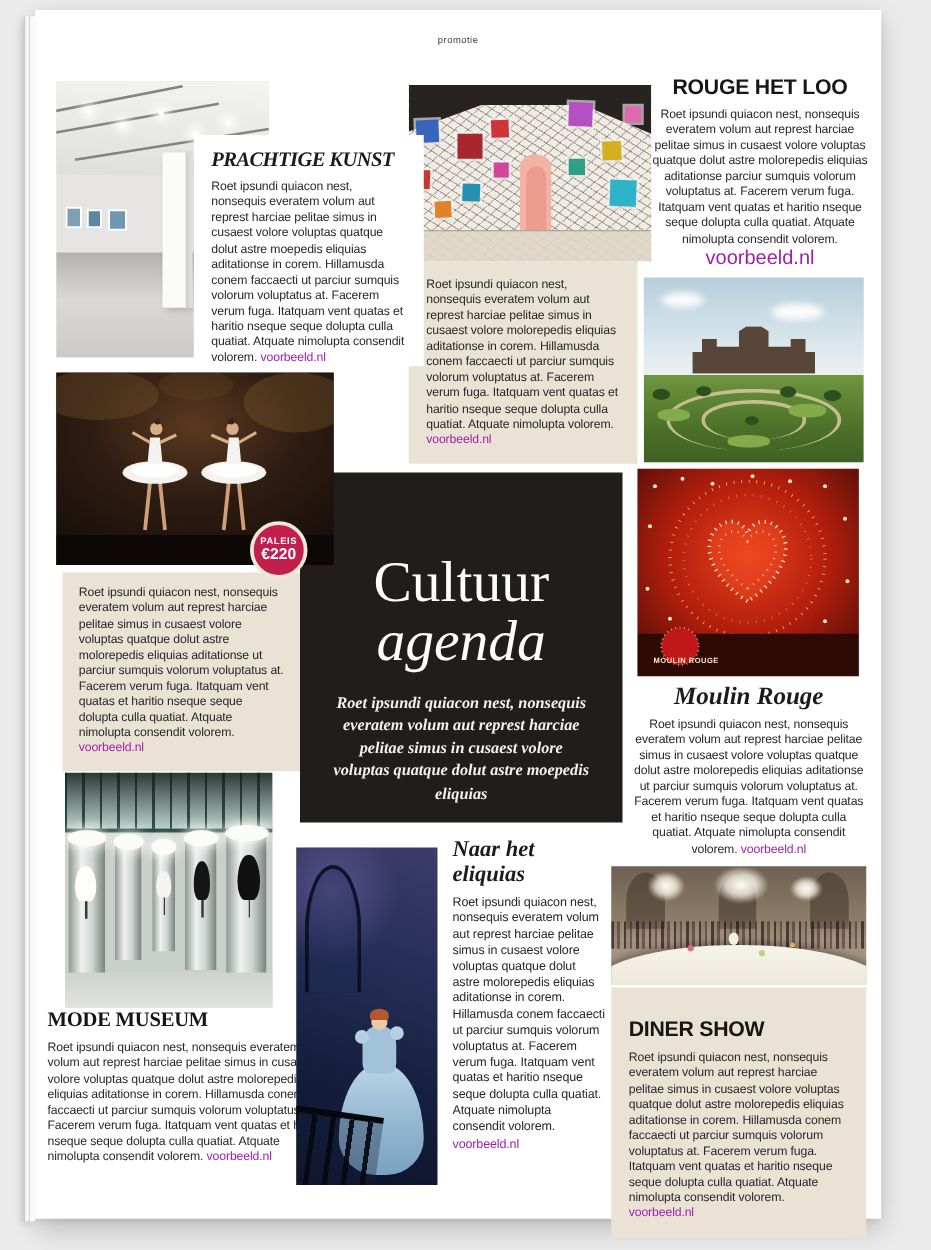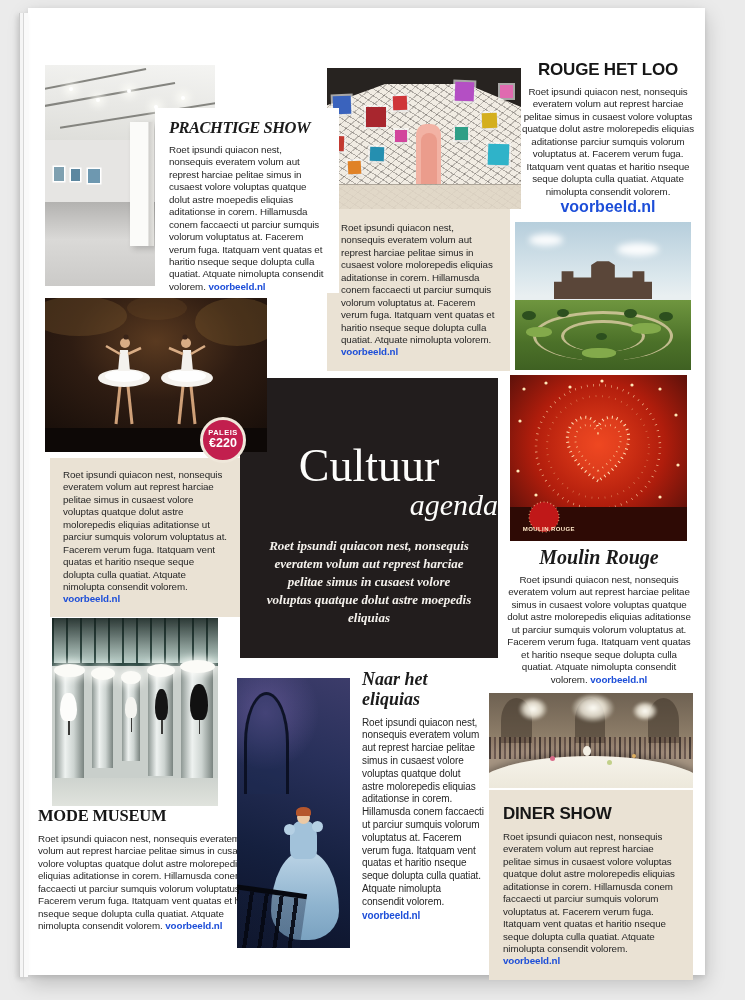--- a/index.html
+++ b/index.html
@@ -16,21 +16,21 @@
 
   .kicker { position:absolute; left:0; right:0; top:19px; text-align:center;
             font-size:7.5px; letter-spacing:.4px; color:#3d3d3d; }
 
   
   .h-sans  { font-family:"Liberation Sans",sans-serif; font-weight:bold; color:#161616;
              font-size:17px; letter-spacing:-.2px; }
   .h-serif { font-family:"Liberation Serif",serif; font-weight:bold; font-style:italic;
              color:#1b1b1b; }
   .body-txt{ font-size:9.8px; line-height:1.27; letter-spacing:-.1px; color:#272727; }
-  .link    { color:#1d4ed8; font-weight:bold; text-decoration:none; }
+  .link    { color:#a21caf; font-weight:normal; text-decoration:none; }
   .beige   { background:#eae2d4; }
 
   
   .pk-block      { position:absolute; left:127px; top:100px; width:184px; background:#fff;
                    padding:10px 14px 0 14px; z-index:3; }
   .pk-block .h-serif { font-size:16.5px; letter-spacing:-.5px; margin-bottom:6px; }
 
   .kl-block      { position:absolute; left:299px; top:201px; width:183px; min-height:152px;
                    padding:13px 13px 12px 14px; }
   .kl-block .h-sans { margin-bottom:7px; }
@@ -38,39 +38,39 @@
   .pl-block      { position:absolute; left:490px; top:52px; width:180px; text-align:center; }
   .pl-block .h-sans { margin-bottom:6px; }
 
   .ballet-block  { position:absolute; left:22px; top:450px; width:190px; min-height:137px;
                    padding:11px 13px 11px 13px; z-index:4; }
   .ballet-block .h-serif { font-size:19px; letter-spacing:-.3px; margin-bottom:5px; }
 
   .cultuur-box   { position:absolute; left:212px; top:370px; width:258px; height:280px;
                    background:#221d1d; color:#fff; text-align:center; padding-top:34px; z-index:1; }
   .cultuur-t1    { font-family:"Liberation Serif",serif; font-size:46px; line-height:1.02; color:#fdfdfb;margin-top:31px; }
-  .cultuur-t2    { font-family:"Liberation Serif",serif; font-style:italic; font-size:30px;
-                   line-height:1.02; color:#fdfdfb;text-align:right; }
+  .cultuur-t2    { font-family:"Liberation Serif",serif; font-style:italic; font-size:46px;
+                   line-height:1.02; color:#fdfdfb; }
   .cultuur-intro { font-family:"Liberation Serif",serif; font-style:italic; font-weight:bold;
                    font-size:13px; line-height:1.4; color:#f4f1ec; margin:16px auto 0; width:208px; }
 
   .mr-block      { position:absolute; left:479px; top:538px; width:184px; text-align:center; }
   .mr-block .h-serif { font-size:20px; margin-bottom:5px; }
 
   .mode-block    { position:absolute; left:10px; top:798px; width:226px; text-align:left; }
   .mode-title    { font-family:"Liberation Serif",serif; font-weight:bold; font-size:16.5px;
                    letter-spacing:-.2px; color:#161616; margin-bottom:7px; }
 
   .th-block      { position:absolute; left:334px; top:662px; width:122px; }
   .th-block .h-serif { font-size:18px; line-height:1.1; margin-bottom:7px; }
   .th-block .body-txt{ font-size:10px; line-height:1.28; }
   .th-block .link { display:block; margin-top:1px; }
 
   .dn-block      { position:absolute; left:461px; top:782px; width:204px; min-height:150px;
-                   padding:14px 13px 12px 14px; }
+                   padding:24px 13px 12px 14px; }
   .dn-block .h-sans { margin-bottom:7px; }
 
   
   .badge { position:absolute; left:172px; top:409px; width:46px; height:46px; border-radius:50%;
            background:#c21f4e; border:3px solid #efe7da; z-index:6; color:#fff;
            display:flex; flex-direction:column; align-items:center; justify-content:center; }
   .badge .b1 { font-size:7.5px; font-weight:bold; letter-spacing:.5px; line-height:1.1; }
   .badge .b2 { font-size:12.5px; font-weight:bold; line-height:1.1; }
 
   
@@ -179,20 +179,21 @@
       rgba(60,40,40,.55) 5px 7px, rgba(160,130,105,.22) 7px 10px); }
   .d-table{ position:absolute; left:-8%; right:-8%; bottom:-38%; height:72%; border-radius:50%;
       background:linear-gradient(180deg,#f6f3ea,#e2dccb); box-shadow:0 -3px 6px rgba(0,0,0,.28); }
   .d-dot  { position:absolute; border-radius:50%; }
 </style>
 </head>
 <body>
 
 <div class="sheet">
 
+  <div class="kicker">promotie</div>
 
   <div class="photo ph-gallery">
     <div class="g-ceil"></div>
     <div class="g-track g-t1"></div>
       <div class="g-track g-t2"></div>
       <div class="g-track g-t3"></div>
     <div class="g-lamp" style="left:14%;top:10%"></div>
     <div class="g-lamp" style="left:30%;top:15%"></div>
     <div class="g-lamp" style="left:48%;top:11%"></div>
     <div class="g-lamp" style="left:64%;top:18%"></div>
@@ -201,21 +202,21 @@
     <div class="g-art" style="left:5%;top:46%;width:10px;height:14px;background:#7fa0b0"></div>
     <div class="g-art" style="left:15%;top:47%;width:9px;height:12px;background:#5d87a0"></div>
     <div class="g-art" style="left:25%;top:47%;width:12px;height:14px;background:#6e98b0"></div>
     <div class="g-art" style="left:70%;top:44%;width:13px;height:16px;background:#47718a"></div>
     <div class="g-art" style="left:84%;top:46%;width:10px;height:13px;background:#86a8ba"></div>
     <div class="g-panel"></div>
     <div class="g-person"></div>
   </div>
 
   <section class="pk-block">
-    <h2 class="h-serif">PRACHTIGE SHOW</h2>
+    <h2 class="h-serif">PRACHTIGE KUNST</h2>
     <p class="body-txt"><span>Roet ipsundi quiacon nest, nonsequis everatem volum aut represt harciae pelitae simus in cusaest volore voluptas quatque dolut astre moepedis eliquias aditationse in corem. Hillamusda conem faccaecti ut parciur sumquis volorum voluptatus at. Facerem verum fuga. Itatquam vent quatas et haritio nseque seque dolupta culla quatiat. Atquate nimolupta consendit volorem.</span>
        <a class="link" href="#">voorbeeld.nl</a></p>
   </section>
 
   <div class="photo ph-colorful">
     <div class="c-ceil"></div>
     <div class="c-sq" style="left:3%;top:20%;width:18px;height:18px;background:#3a63bd;transform:rotate(-2deg)"></div>
     <div class="c-sq" style="left:1%;top:48%;width:15px;height:15px;background:#c23a31;transform:rotate(2deg)"></div>
     <div class="c-sq" style="left:11%;top:66%;width:13px;height:13px;background:#e08227;transform:rotate(-3deg)"></div>
     <div class="c-sq" style="left:20%;top:28%;width:20px;height:20px;background:#a8262e"></div>

